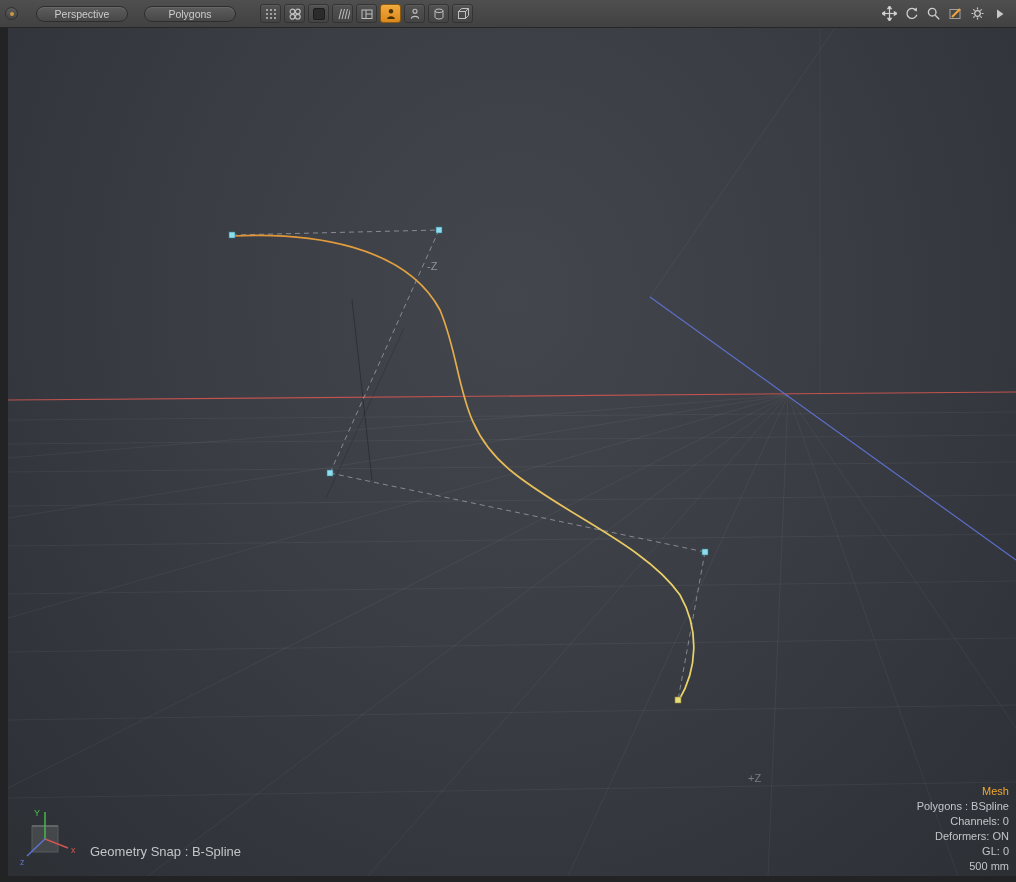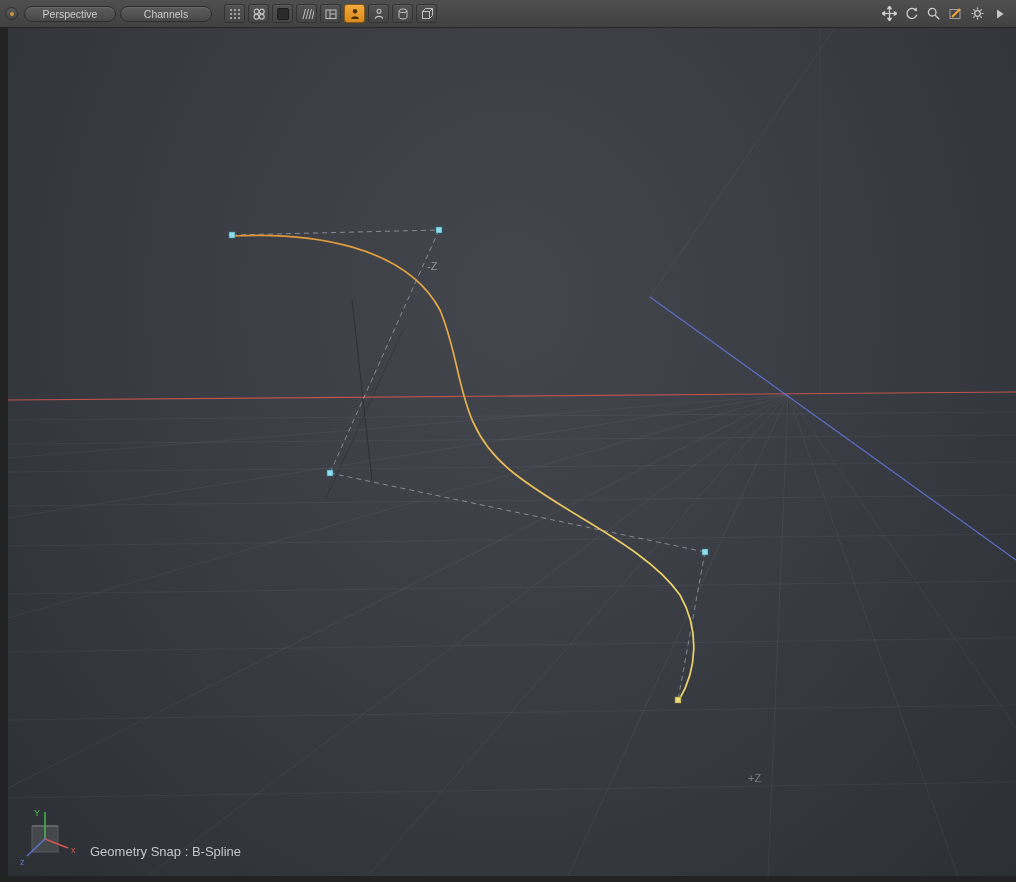--- a/index.html
+++ b/index.html
@@ -4,21 +4,21 @@
 <style>
   * { margin:0; padding:0; box-sizing:border-box; }
   html,body { width:1016px; height:882px; overflow:hidden; }
   body { background:#222324; font-family:"Liberation Sans", sans-serif; position:relative; }
 
   
   .toolbar {
     position:absolute; top:0; left:0; width:1016px; height:28px;
     background:linear-gradient(#4f4f4f,#414141);
     border-bottom:1px solid #262626;
-    display:flex; align-items:center; gap:4px; padding:0 5px;
+    display:flex; align-items:center; gap:16px; padding:0 5px;
   }
   .thumb-dot {
     width:13px; height:13px; border-radius:50%;
     border:1px solid #2f2f2f; background:linear-gradient(#5a5a5a,#454545);
     display:flex; align-items:center; justify-content:center; margin-right:2px;
   }
   .thumb-dot i { width:4px; height:4px; border-radius:50%; background:#c99b3f; display:block; }
   .pill {
     height:16px; min-width:92px; border-radius:9px;
     background:linear-gradient(#5d5d5d,#474747);
@@ -66,21 +66,21 @@
 <body>
 
 <div class="app">
 
   <div class="toolbar">
     <span class="thumb-dot">
         <i></i>
       </span>
 
     <button class="pill">Perspective</button>
-    <button class="pill">Channels</button>
+    <button class="pill">Polygons</button>
 
     <div class="tool-icons">
       <span class="icon-btn">
         <svg width="14" height="14">
             <g fill="#bfbfbf">
           <circle cx="3" cy="3" r="1"></circle>
               <circle cx="7" cy="3" r="1"></circle>
               <circle cx="11" cy="3" r="1"></circle>
           <circle cx="3" cy="7" r="1"></circle>
               <circle cx="7" cy="7" r="1"></circle>
@@ -290,15 +290,23 @@
           <line x1="33" y1="35" x2="15" y2="52" stroke="#5f73d7"></line>
         </g>
         <text x="22" y="12" font-size="9" fill="#46c04e">Y</text>
         <text x="59" y="49" font-size="9" fill="#d05550">x</text>
         <text x="8" y="61" font-size="9" fill="#5f73d7">z</text>
       </svg>
     </div>
 
     <div class="status-left">Geometry Snap : B-Spline</div>
 
+    <div class="info-panel">
+      <div class="mesh-line">Mesh</div>
+      <div>Polygons : BSpline</div>
+      <div>Channels: 0</div>
+      <div>Deformers: ON</div>
+      <div>GL: 0</div>
+      <div>500 mm</div>
+    </div>
 
   </div>
 </div>
 
 </body></html>

